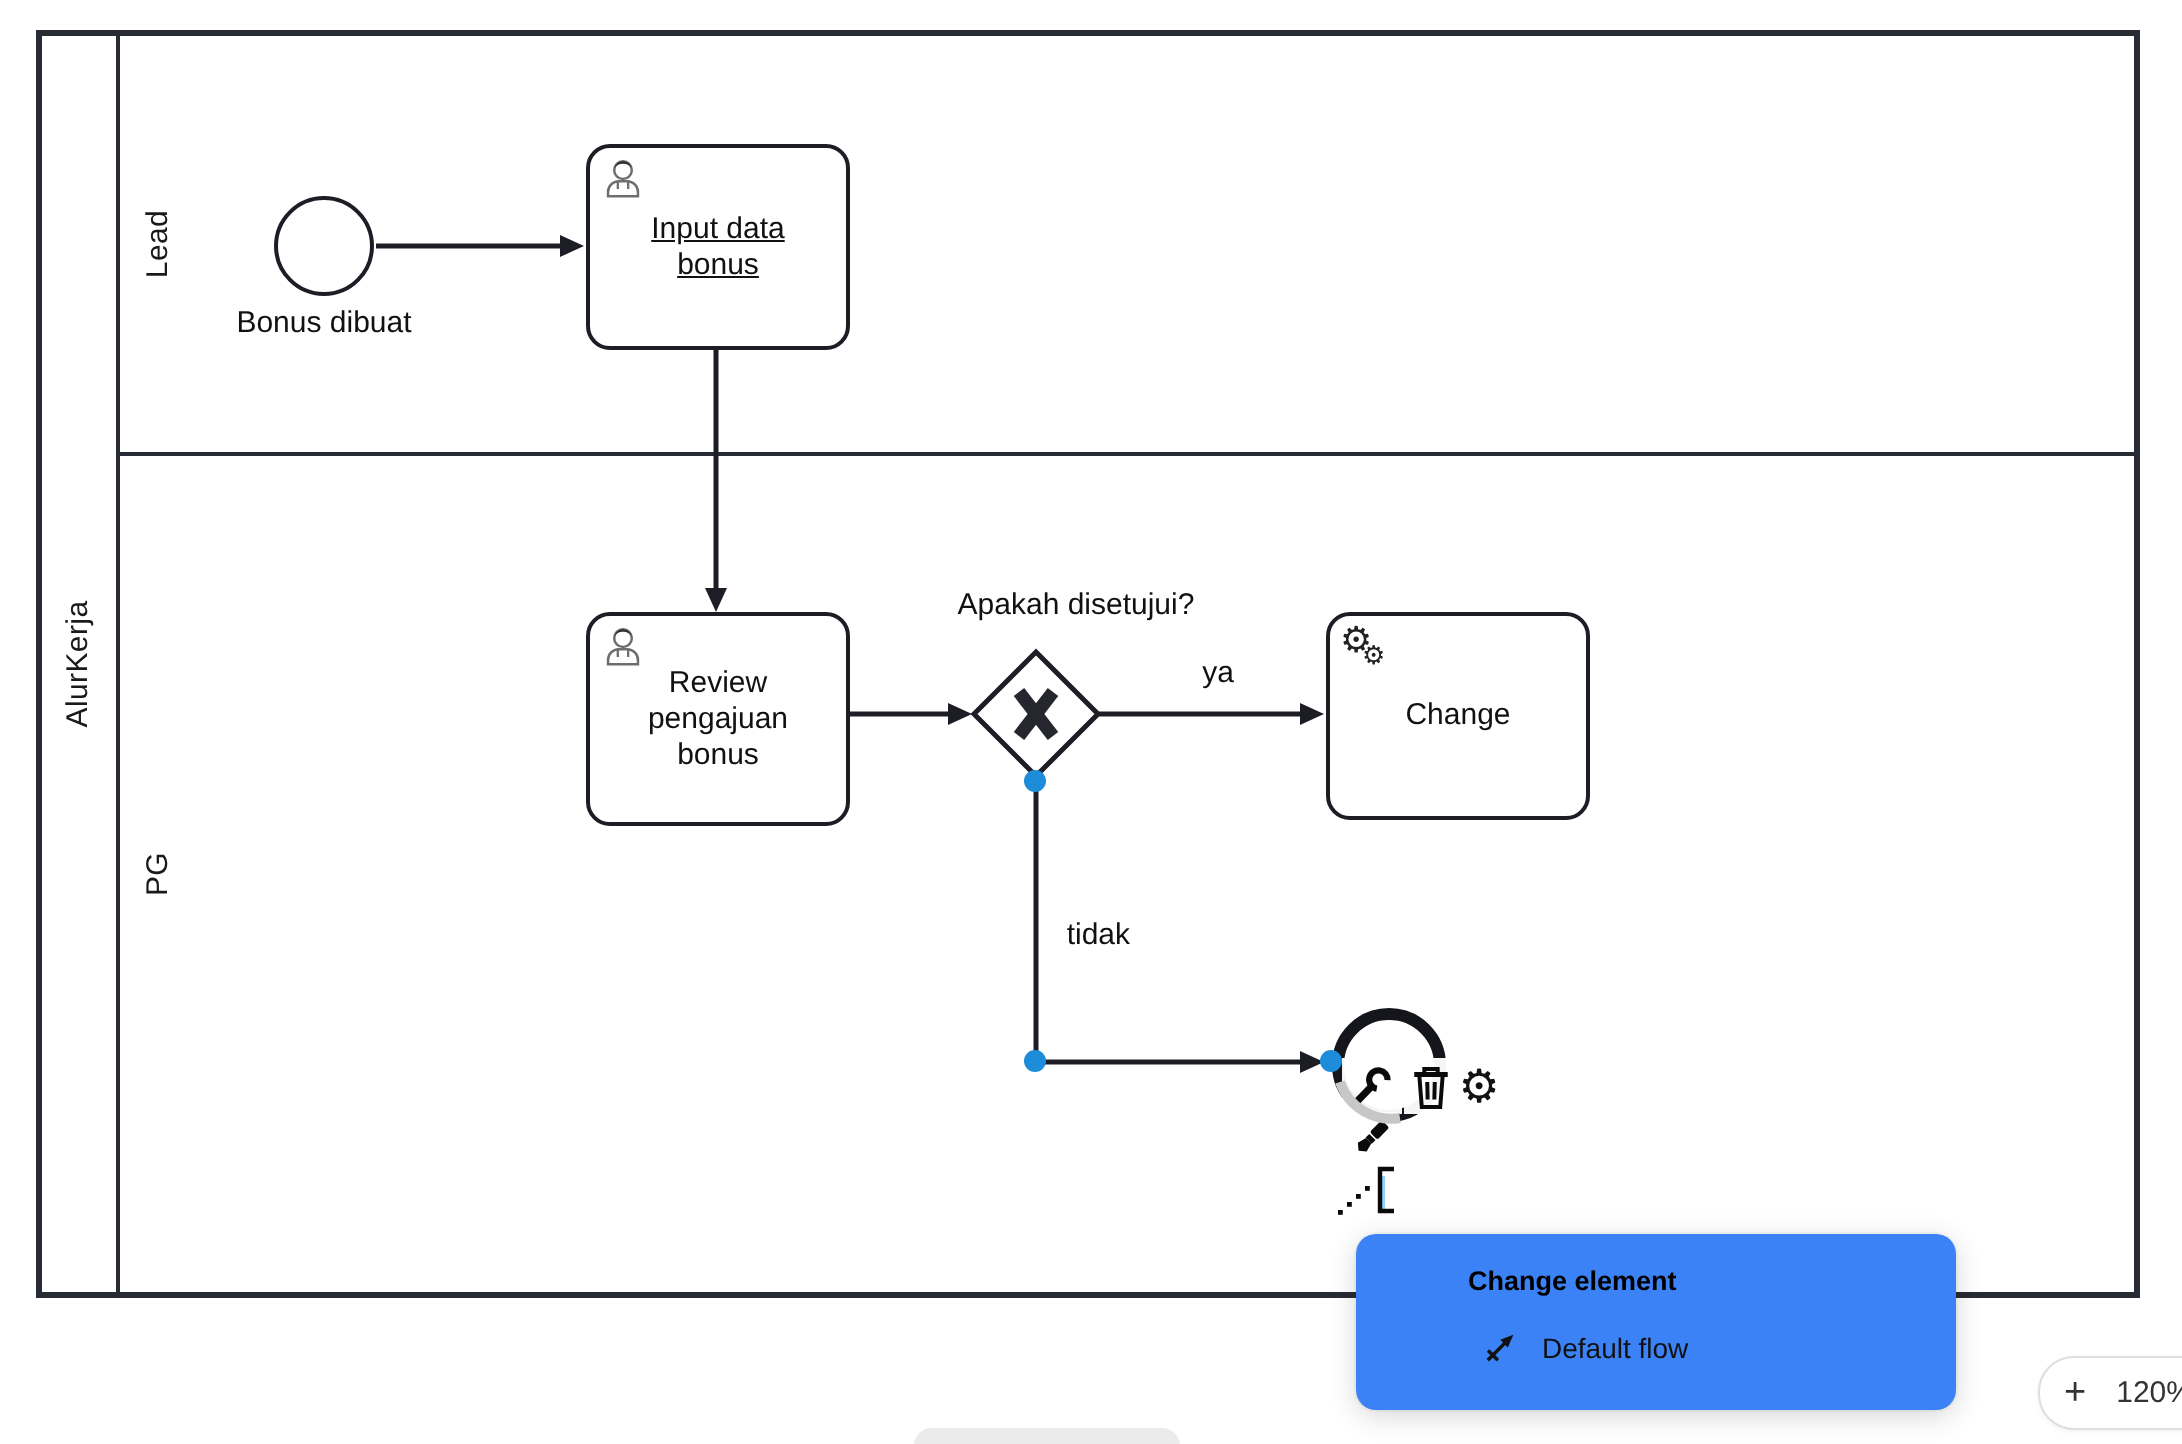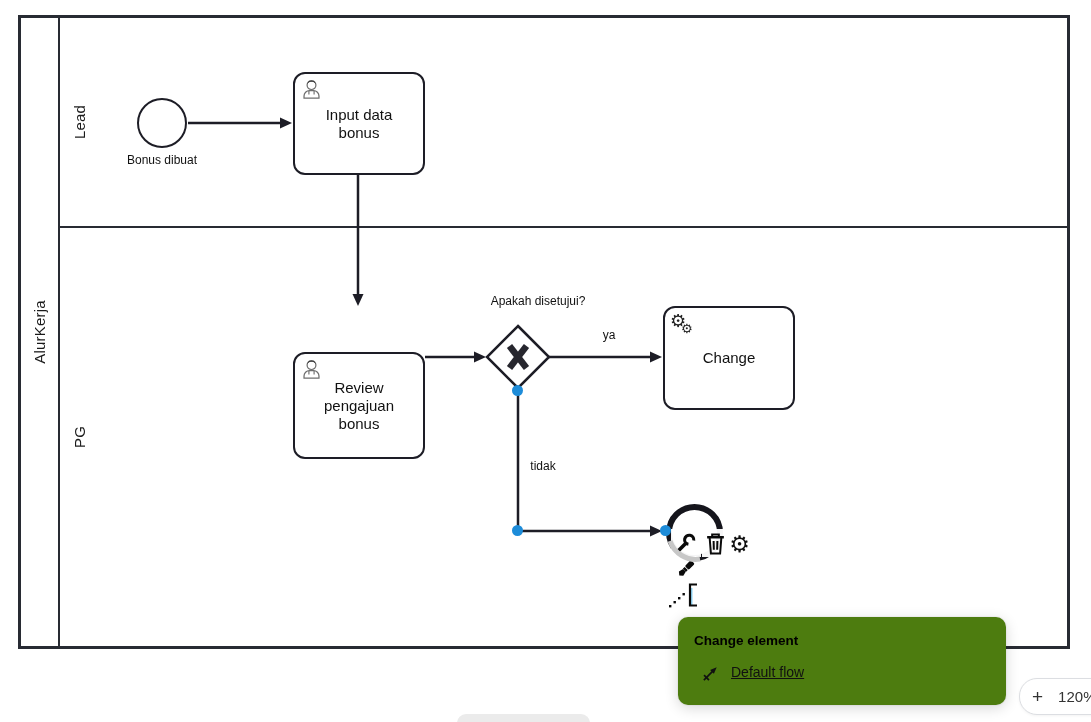--- a/index.html
+++ b/index.html
@@ -25,36 +25,36 @@
   .task .tlabel{max-width:104px;}
   .task .corner-icon{position:absolute;top:4px;left:5px;}
   .event-start{
     width:50px;height:50px;border:2.5px solid #1d1d26;border-radius:50%;
     background:#fff;box-sizing:border-box;
   }
   .event-end{
     width:57px;height:57px;border:6px solid #15151c;border-radius:50%;
     background:#fff;box-sizing:border-box;
   }
-  .ext-label{font-size:12px;color:#111;text-align:center;white-space:nowrap;}
+  .ext-label{font-size:15px;color:#111;text-align:center;white-space:nowrap;}
   .dot{width:11px;height:11px;border-radius:50%;background:#1d8cd9;}
   
   .cpe{background:rgba(255,255,255,0.96);display:flex;align-items:center;justify-content:center;cursor:pointer;}
   .gear-glyph{font-size:23px;line-height:22px;color:#111;font-family:"DejaVu Sans",sans-serif;}
   .gears-glyph{font-family:"DejaVu Sans",sans-serif;color:#222;line-height:1;}
   
   .popup{
-    left:678px;top:617px;width:328px;height:88px;background:#4d7c0f;border-radius:10px;
+    left:678px;top:617px;width:300px;height:88px;background:#3b82f6;border-radius:10px;
     box-shadow:0 3px 14px rgba(0,0,0,.16), 0 0 0 1px rgba(0,0,0,.03);
-    box-sizing:border-box;z-index:30;
+    box-sizing:border-box;z-index:30;padding-left:40px;
   }
   .popup-title{font-weight:bold;font-size:13.5px;color:#000;padding:16px 16px 8px 16px;}
   .popup-item{
-    display:flex;gap:11px;margin:2px 8px;padding:6px 8px 6px 15px;
-    font-size:14px;color:#111;border-radius:6px;cursor:pointer;text-decoration:underline;
+    display:flex;align-items:center;gap:11px;margin:2px 8px;padding:6px 8px 6px 15px;
+    font-size:14px;color:#111;border-radius:6px;cursor:pointer;
   }
   
   .zoom-pill{
     left:1019px;top:678px;width:130px;height:37px;background:#fff;
     border:1px solid #dcdee2;border-radius:18px;box-sizing:border-box;
     display:flex;align-items:center;padding:0 12px;gap:15px;z-index:25;
     box-shadow:0 1px 3px rgba(0,0,0,.05);
   }
   .zoom-plus{font-size:19px;color:#333;cursor:pointer;line-height:1;}
   .zoom-level{font-size:15px;color:#333;}
@@ -87,51 +87,51 @@
     <polygon points="358,306 352.5,294 363.5,294"></polygon>
     <polygon points="486,357 474,351.5 474,362.5"></polygon>
     <polygon points="662,357 650,351.5 650,362.5"></polygon>
     <polygon points="662,531 650,525.5 650,536.5"></polygon>
   </g>
 </svg>
 
 <div class="abs event-start" style="left:137px;top:98px;z-index:3;"></div>
 <div class="abs ext-label" style="left:102px;top:153px;width:120px;">Bonus dibuat</div>
 
-<div class="abs task" style="left:293px;top:72px;width:132px;height:103px;z-index:3;">
+<div class="abs task" style="left:293px;top:72px;width:132px;height:103px;z-index:3;text-decoration:underline;">
   <svg class="corner-icon" width="23" height="23" viewBox="0 0 24 24">
     <circle cx="12" cy="7.4" r="4.6" fill="#fff" stroke="#6e6e6e" stroke-width="1.3"></circle>
     <path d="M7.5 6.4 a4.6 4.6 0 0 1 9 0 c-1.4-1.9-2.6-2.4-4.5-2.4 s-3.1.5-4.5 2.4 z" fill="#2b2b2b"></path>
     <path d="M4.2 21 v-2.2 c0-3.1 2.5-5.6 5.6-5.6 h4.4 c3.1 0 5.6 2.5 5.6 5.6 V21 z" fill="#fff" stroke="#6e6e6e" stroke-width="1.3"></path>
     <path d="M9.3 13.6 v3.6 M14.7 13.6 v3.6" stroke="#6e6e6e" stroke-width="1.2" fill="none"></path>
   </svg>
   <span class="tlabel">Input data bonus</span>
 </div>
 
-<div class="abs task" style="left:293px;top:306px;width:132px;height:107px;z-index:3;margin-top:46px;">
+<div class="abs task" style="left:293px;top:306px;width:132px;height:107px;z-index:3;">
   <svg class="corner-icon" width="23" height="23" viewBox="0 0 24 24">
     <circle cx="12" cy="7.4" r="4.6" fill="#fff" stroke="#6e6e6e" stroke-width="1.3"></circle>
     <path d="M7.5 6.4 a4.6 4.6 0 0 1 9 0 c-1.4-1.9-2.6-2.4-4.5-2.4 s-3.1.5-4.5 2.4 z" fill="#2b2b2b"></path>
     <path d="M4.2 21 v-2.2 c0-3.1 2.5-5.6 5.6-5.6 h4.4 c3.1 0 5.6 2.5 5.6 5.6 V21 z" fill="#fff" stroke="#6e6e6e" stroke-width="1.3"></path>
     <path d="M9.3 13.6 v3.6 M14.7 13.6 v3.6" stroke="#6e6e6e" stroke-width="1.2" fill="none"></path>
   </svg>
   <span class="tlabel">Review pengajuan bonus</span>
 </div>
 
 <svg class="abs" style="left:485px;top:324px;z-index:3;" width="66" height="66" viewBox="0 0 66 66">
   <polygon points="33,2 64,33 33,64 2,33" fill="#fff" stroke="#1d1d26" stroke-width="2.5"></polygon>
   <g stroke="#26262e" stroke-width="6.6" stroke-linecap="butt">
     <line x1="24.5" y1="22" x2="41.5" y2="44"></line>
     <line x1="41.5" y1="22" x2="24.5" y2="44"></line>
   </g>
 </svg>
 <div class="abs ext-label" style="left:468px;top:294px;width:140px;">Apakah disetujui?</div>
 
 <div class="abs ext-label" style="left:597px;top:328px;width:24px;">ya</div>
-<div class="abs ext-label" style="left:521px;top:459px;width:44px;text-align:center;">tidak</div>
+<div class="abs ext-label" style="left:521px;top:459px;width:44px;text-align:right;">tidak</div>
 
 <div class="abs task" style="left:663px;top:306px;width:132px;height:104px;z-index:3;">
   <span class="corner-icon gears-glyph" style="font-size:18px;">⚙</span>
   <span class="corner-icon gears-glyph" style="font-size:13px;left:16px;top:14px;">⚙</span>
   <span class="tlabel">Change</span>
 </div>
 
 <div class="abs event-end" style="left:666px;top:504px;z-index:4;"></div>
 
 <div class="abs cpe" style="left:671px;top:529px;width:30px;height:28px;z-index:10;">

